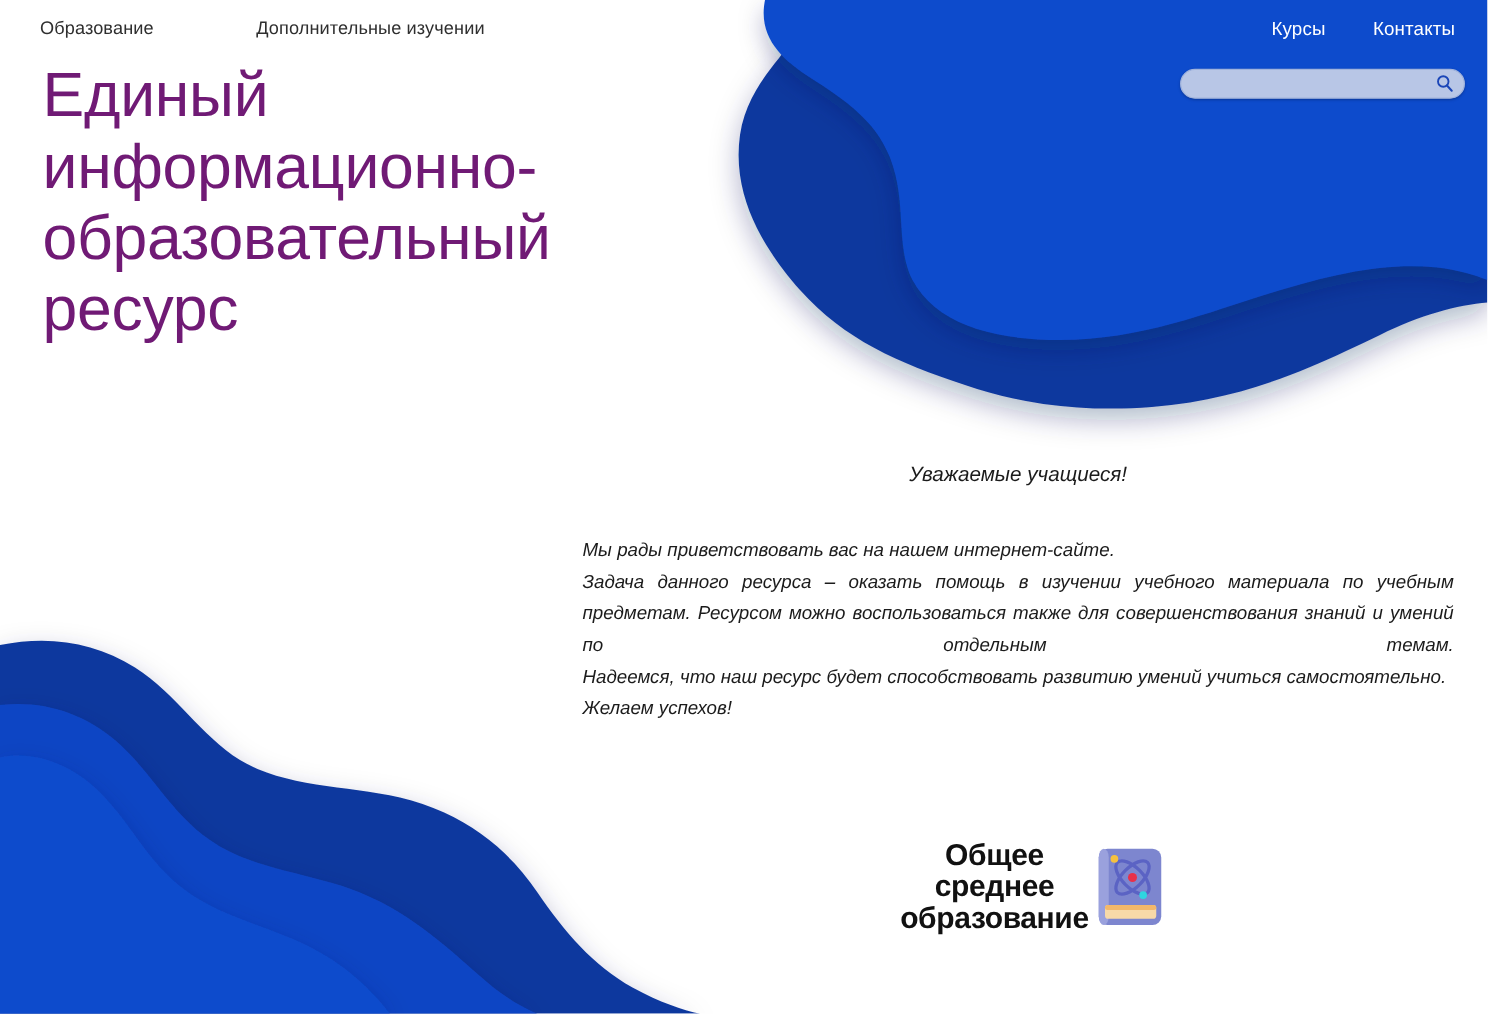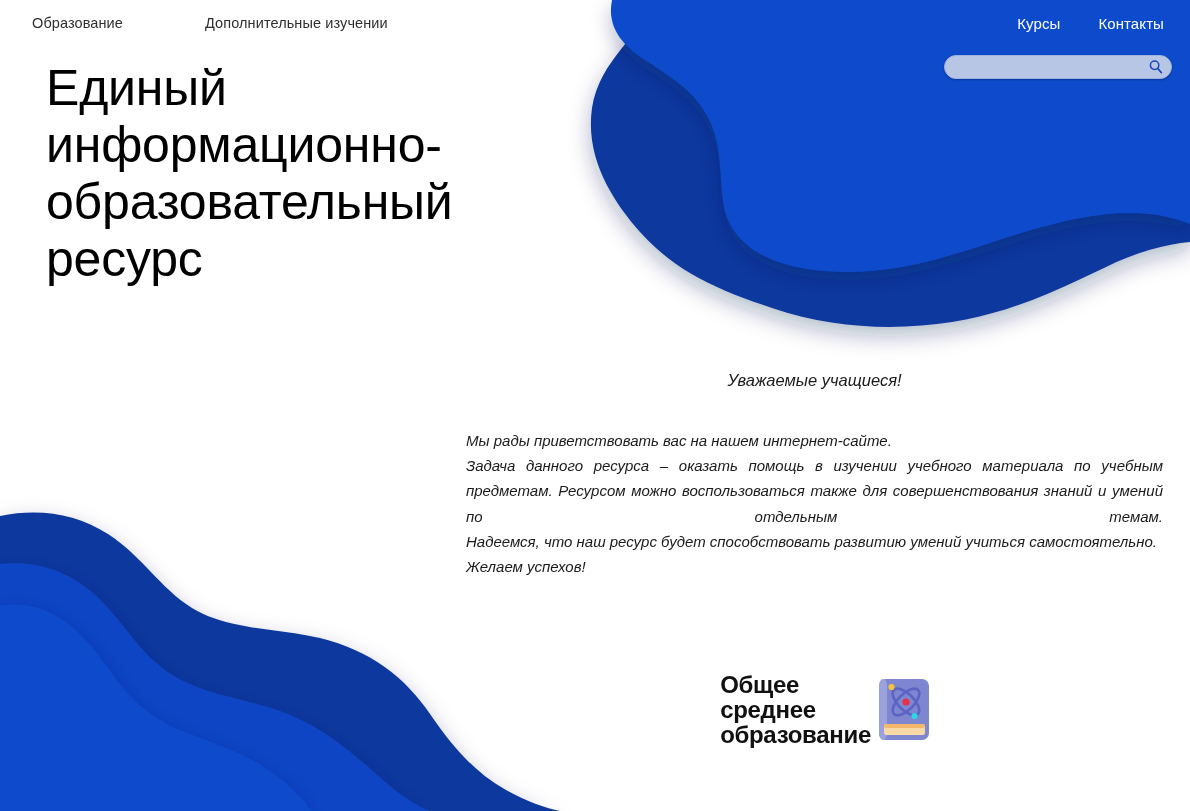--- a/index.html
+++ b/index.html
@@ -110,25 +110,25 @@
     height: 16px;
     cursor: pointer;
   }
 
   
   .hero-title {
     position: absolute;
     left: 30px;
     top: 44px;
     width: 560px;
-    margin: 16px;
+    margin: 4px;
     font-weight: 400;
     font-size: 50px;
     line-height: 57px;
-    color: #000000;
+    color: #701a75;
     letter-spacing: -0.2px;
     z-index: 4;
   }
 
   
   .content {
     position: absolute;
     left: 466px;
     top: 370px;
     width: 697px;
@@ -165,21 +165,21 @@
     left: 660px;
     top: 672px;
     width: 270px;
     display: flex;
     align-items: center;
     justify-content: flex-end;
     gap: 7px;
     z-index: 4;
   }
   .logo-text {
-    text-align: left;
+    text-align: center;
     font-weight: bold;
     font-size: 24px;
     line-height: 25px;
     color: #111111;
     letter-spacing: -0.3px;
   }
   .logo-text span { display: block; }
   .logo-mark { width: 52px; height: 63px; flex: none; }
 </style>
 </head>

